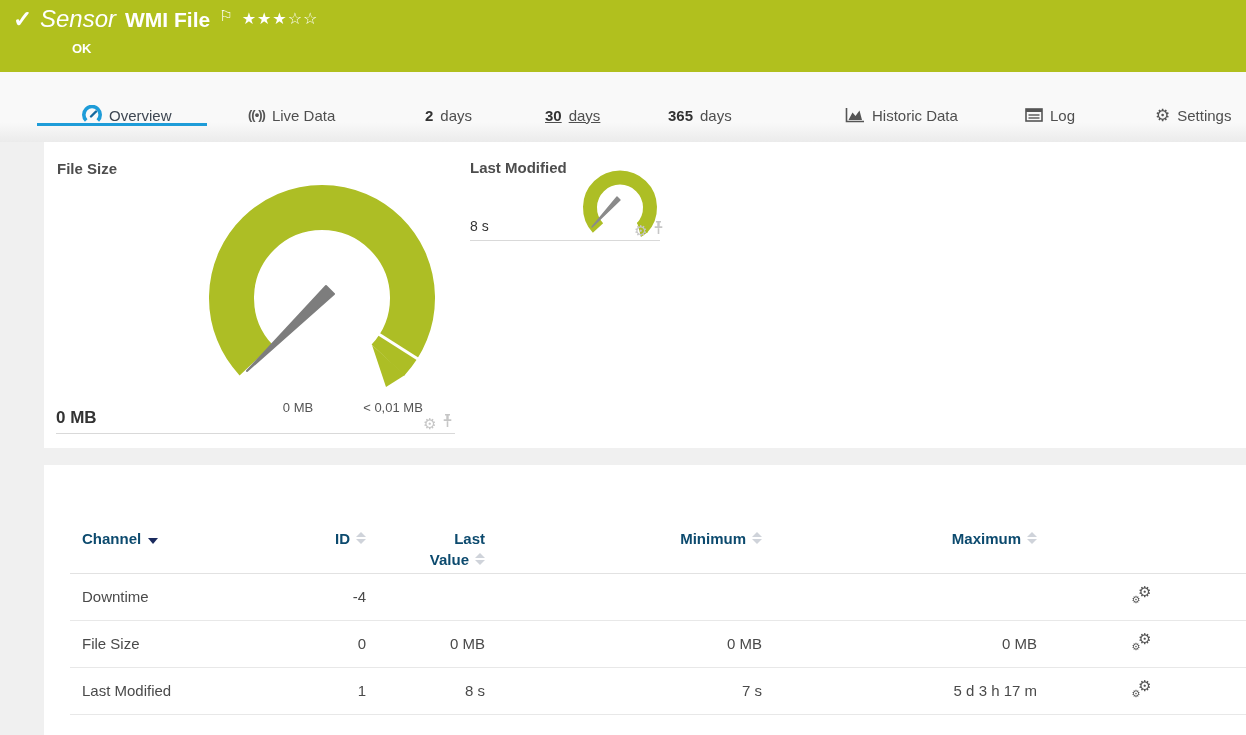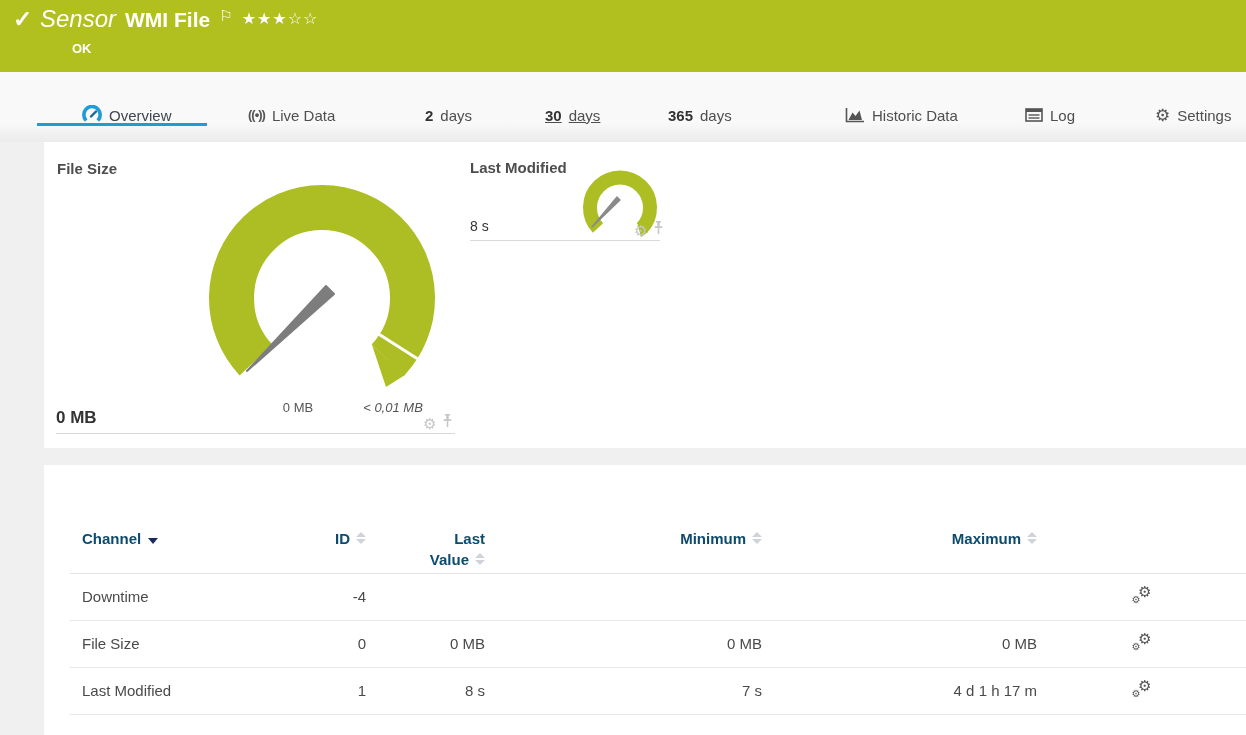--- a/index.html
+++ b/index.html
@@ -34,21 +34,21 @@
   .panel1 { left:44px; top:142px; width:1202px; height:306px; }
   .panel2 { left:44px; top:465px; width:1202px; height:270px; }
 
   .widget-title { position:absolute; font-size:15px; font-weight:600; color:#4d4d4d; }
   .fs-title { left:13px; top:18px; }
   .lm-title { left:426px; top:17px; }
   .big-value { position:absolute; left:12px; top:266px; font-size:17px; font-weight:bold; color:#333; }
   .lm-value { position:absolute; left:426px; top:76px; font-size:14px; color:#333; }
   .gauge-minmax { position:absolute; font-size:13px; color:#555; text-align:center; }
   .g-min { left:170px; top:258px; width:168px; }
-  .g-max { left:289px; top:258px; width:120px;font-style:italic; }
+  .g-max { left:289px; top:258px; width:120px; }
   .widget-rule { position:absolute; height:1px; background:#d9d9d9; }
   .fs-rule { left:12px; top:291px; width:399px; }
   .lm-rule { left:426px; top:98px; width:190px; }
   .mini-icons { position:absolute; display:flex; gap:6px; align-items:center; color:#c6c6c6; }
   .fs-icons { left:379px; top:272px; }
   .lm-icons { left:590px; top:79px; }
   .mini-gear { font-size:15px; line-height:1; color:#c6c6c6; }
 
   
   table.channels { position:absolute; left:26px; top:0; width:1176px; border-collapse:collapse; table-layout:fixed; }
@@ -233,20 +233,20 @@
           <td class="r">0 MB</td>
           <td class="r">0 MB</td>
           <td class="r">0 MB</td>
           <td class="gc"><span class="dbl-gear"><span class="g1">⚙</span><span class="g2">⚙</span></span></td>
         </tr>
         <tr>
           <td class="l">Last Modified</td>
           <td class="r">1</td>
           <td class="r">8 s</td>
           <td class="r">7 s</td>
-          <td class="r">4 d 1 h 17 m</td>
+          <td class="r">5 d 3 h 17 m</td>
           <td class="gc"><span class="dbl-gear"><span class="g1">⚙</span><span class="g2">⚙</span></span></td>
         </tr>
       </tbody>
     </table>
   </div>
 
 </div>
 
 </body></html>

